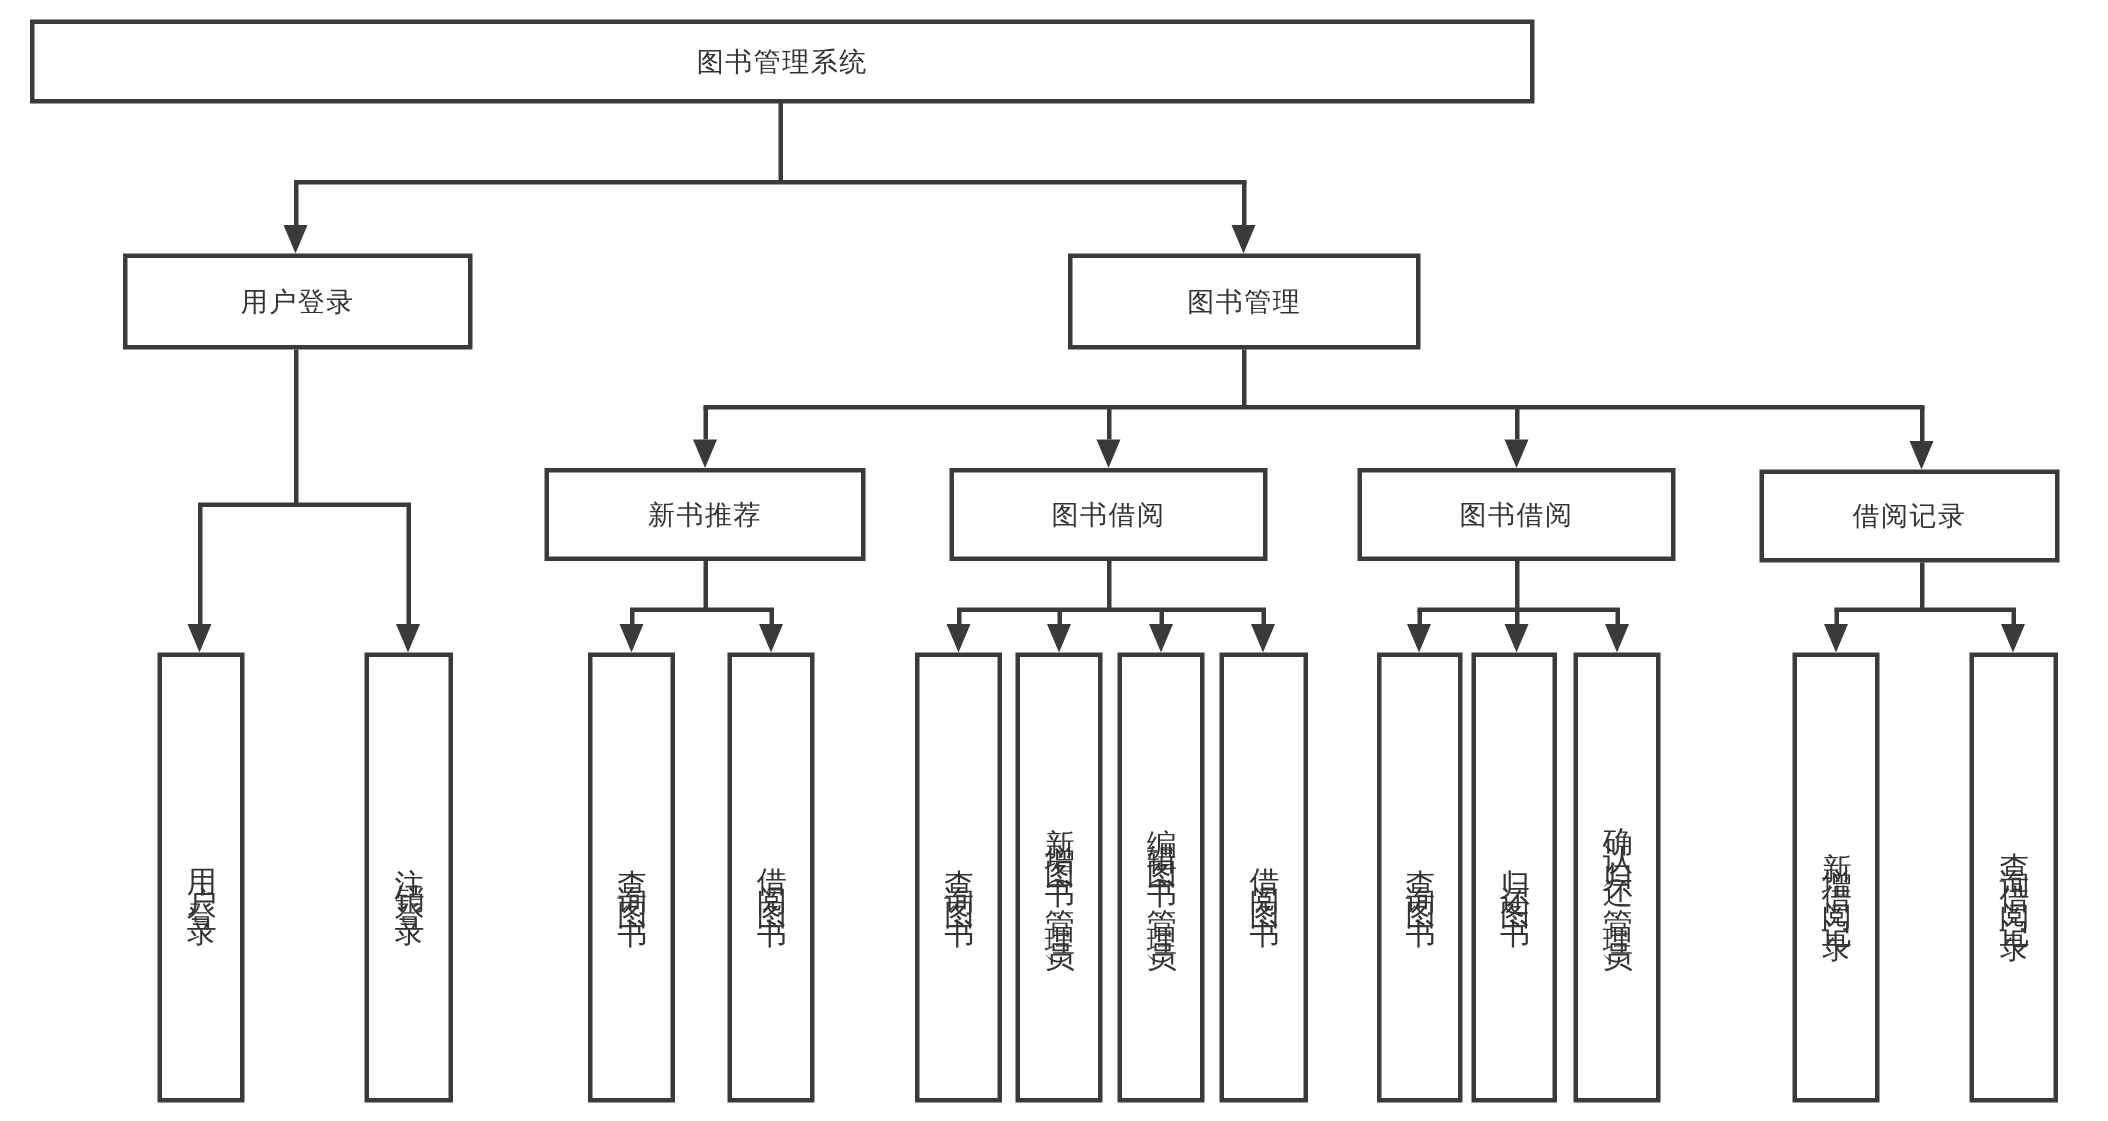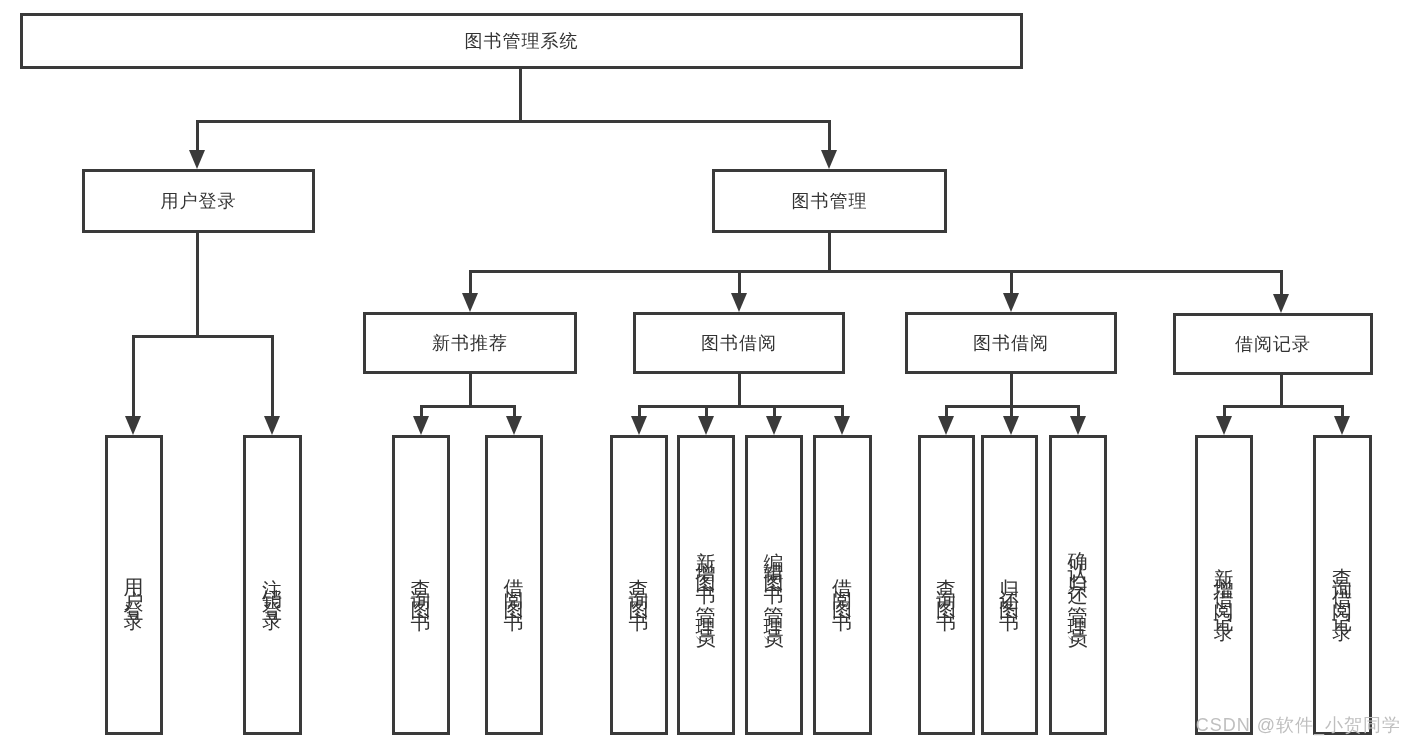--- a/index.html
+++ b/index.html
@@ -125,21 +125,20 @@
     <span class="lbl">确认归还（管理员）</span>
   </div>
 
   <div class="box leaf" style="left:1195px;top:435px;width:58px;height:300px">
     <span class="lbl">新增借阅记录</span>
   </div>
   <div class="box leaf" style="left:1313px;top:435px;width:59px;height:300px">
     <span class="lbl">查询借阅记录</span>
   </div>
 
-  <div class="watermark">CSDN @软件_小贺同学</div>
 <div class="vline" style="left: 518.5px; top: 68px; height: 53px;"></div>
     <div class="vline" style="left: 195.5px; top: 233px; height: 103px;"></div>
     <div class="vline" style="left: 827.5px; top: 233px; height: 38px;"></div>
     <div class="vline" style="left: 468.5px; top: 374px; height: 32px;"></div>
     <div class="vline" style="left: 737.5px; top: 374px; height: 32px;"></div>
     <div class="vline" style="left: 1009.5px; top: 374px; height: 32px;"></div>
     <div class="vline" style="left: 1279.5px; top: 375px; height: 31px;"></div>
     <div class="hline" style="left: 195.5px; top: 119.5px; width: 635px;"></div>
     <div class="hline" style="left: 131.5px; top: 334.5px; width: 142px;"></div>
     <div class="hline" style="left: 468.5px; top: 269.5px; width: 814px;"></div>

